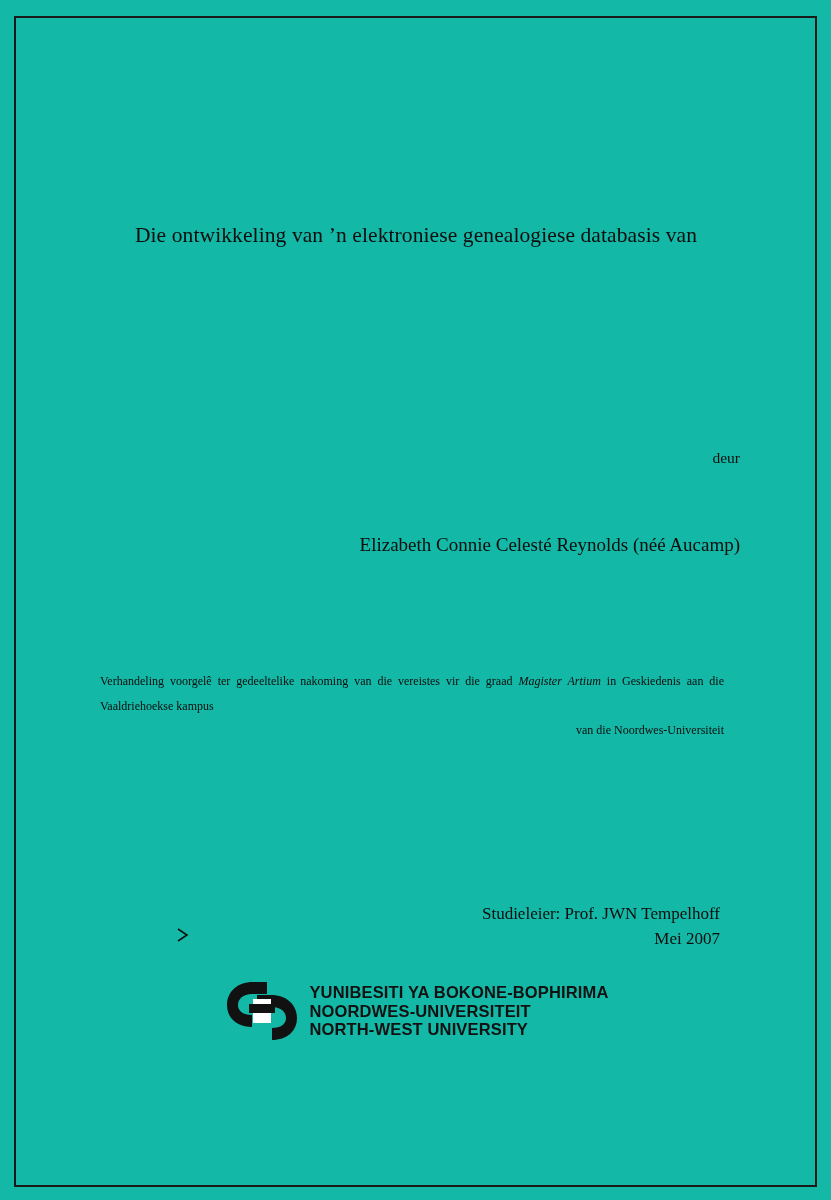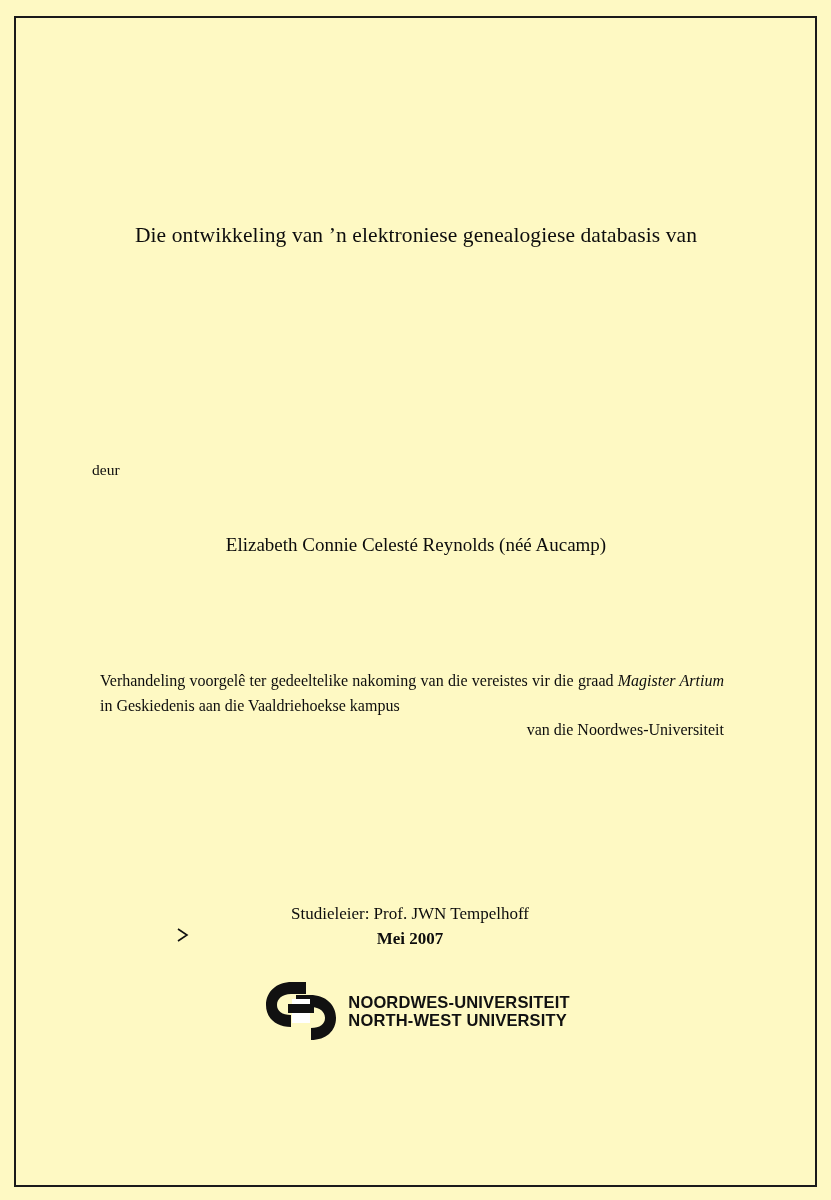--- a/index.html
+++ b/index.html
@@ -11,21 +11,21 @@
     width: 831px;
     height: 1200px;
     font-family: "Liberation Serif", serif;
     color: #0d0d0d;
     overflow: hidden;
   }
   .page {
     position: relative;
     width: 831px;
     height: 1200px;
-    background: #fef9c3;
+    background: #14b8a6;
     box-sizing: border-box;
   }
   
   .page-frame {
     position: absolute;
     left: 14px;
     top: 16px;
     width: 803px;
     height: 1171px;
     border: 2px solid #1a1a1a;
@@ -48,63 +48,62 @@
     font-size: 21.5px;
     line-height: 47px;
     letter-spacing: 0.1px;
   }
   .title-line {
     display: block;
     white-space: nowrap;
   }
   .byline-word {
     position: absolute;
-    top: 445px;
+    top: 433px;
     left: 0;
     width: 648px;
-    text-align: left;
+    text-align: right;
     font-size: 15.5px;
   }
   .author {
     position: absolute;
     top: 518px;
     left: 0;
     width: 648px;
-    text-align: center;
+    text-align: right;
     font-size: 19px;
   }
   .statement {
     position: absolute;
     top: 653px;
     left: 8px;
     width: 624px;
-    font-size: 16px;
+    font-size: 12px;
     line-height: 24.5px;
     text-align: justify;
   }
   .statement .last-line {
     display: block;
     text-align: right;
   }
   .statement i {
     font-style: italic;
   }
   .supervisor {
     position: absolute;
     top: 885px;
     left: 8px;
     width: 620px;
     font-size: 17px;
     line-height: 25px;
-    text-align: center;
+    text-align: right;
   }
   .date-line {
     display: block;
     position: relative;
-    font-weight: bold;
   }
   .date-line .pen-mark {
     position: absolute;
     left: 77px;
     top: 2px;
     width: 12px;
     height: 15px;
   }
   .logo-block {
     position: absolute;
@@ -166,19 +165,20 @@
     </div>
 
     <div class="logo-block">
       <svg class="logo-mark" viewBox="0 0 78 66">
         <path d="M30,4 C14,4 4,14 4,27 C4,40 14,49 29,49 L29,37 C20,37 15,33 15,27 C15,21 20,16 29,16 L44,16 L44,4 Z" fill="#111111"></path>
         <path d="M48,17 C64,17 74,27 74,40 C74,53 64,62 49,62 L49,50 C58,50 63,46 63,40 C63,34 58,29 49,29 L34,29 L34,17 Z" fill="#111111"></path>
         <rect x="30" y="21" width="18" height="24" fill="#ffffff"></rect>
         <rect x="26" y="26" width="26" height="9" fill="#111111"></rect>
       </svg>
       <div class="logo-text">
+        <span>YUNIBESITI YA BOKONE-BOPHIRIMA</span>
         <span>NOORDWES-UNIVERSITEIT</span>
         <span>NORTH-WEST UNIVERSITY</span>
       </div>
     </div>
 
   </div>
 </div>
 
 </body></html>

